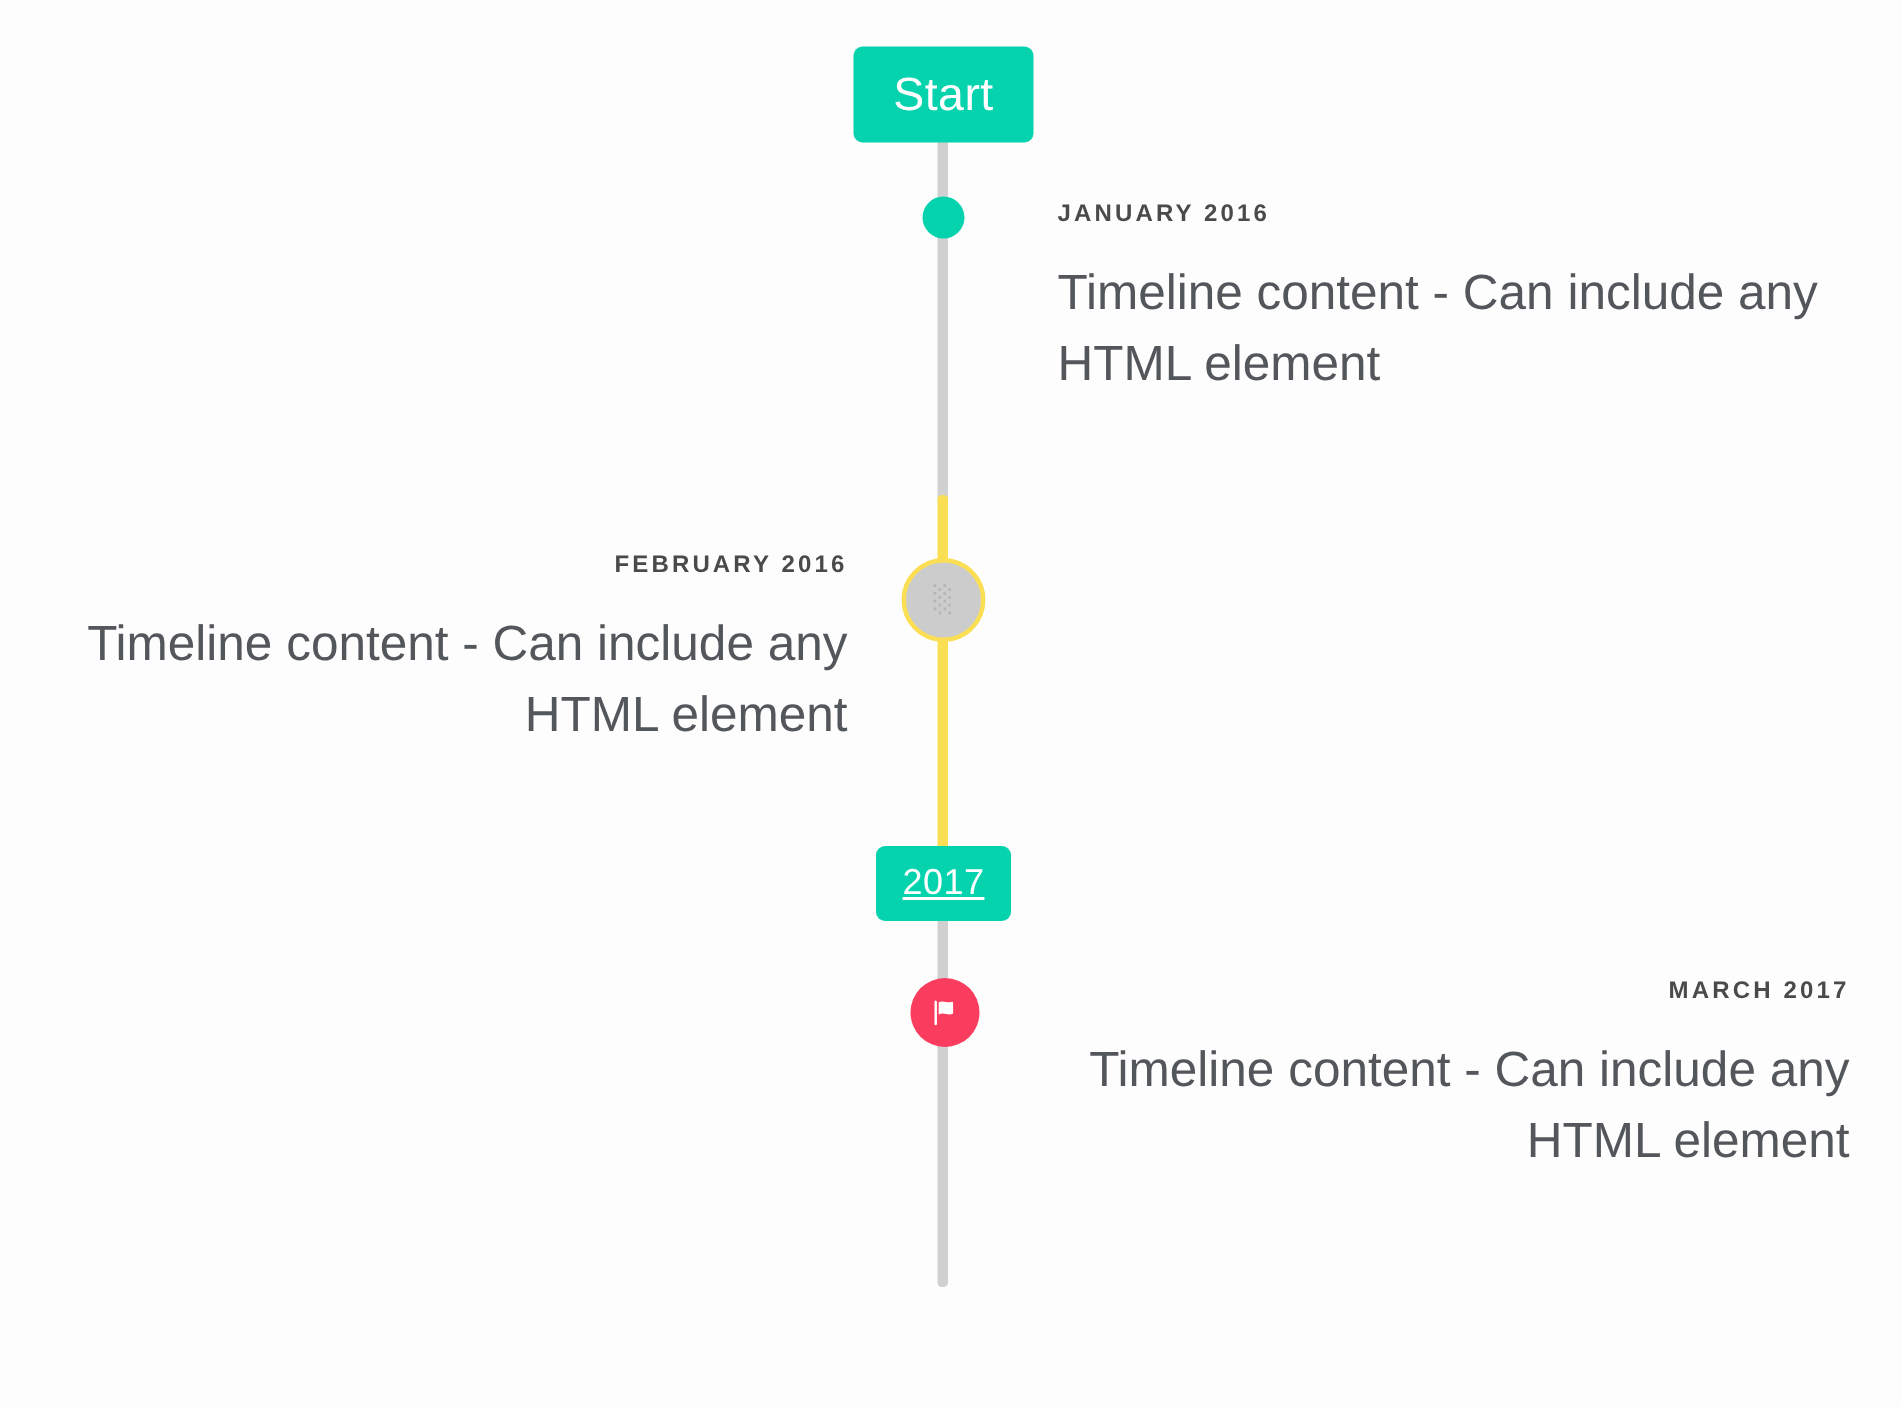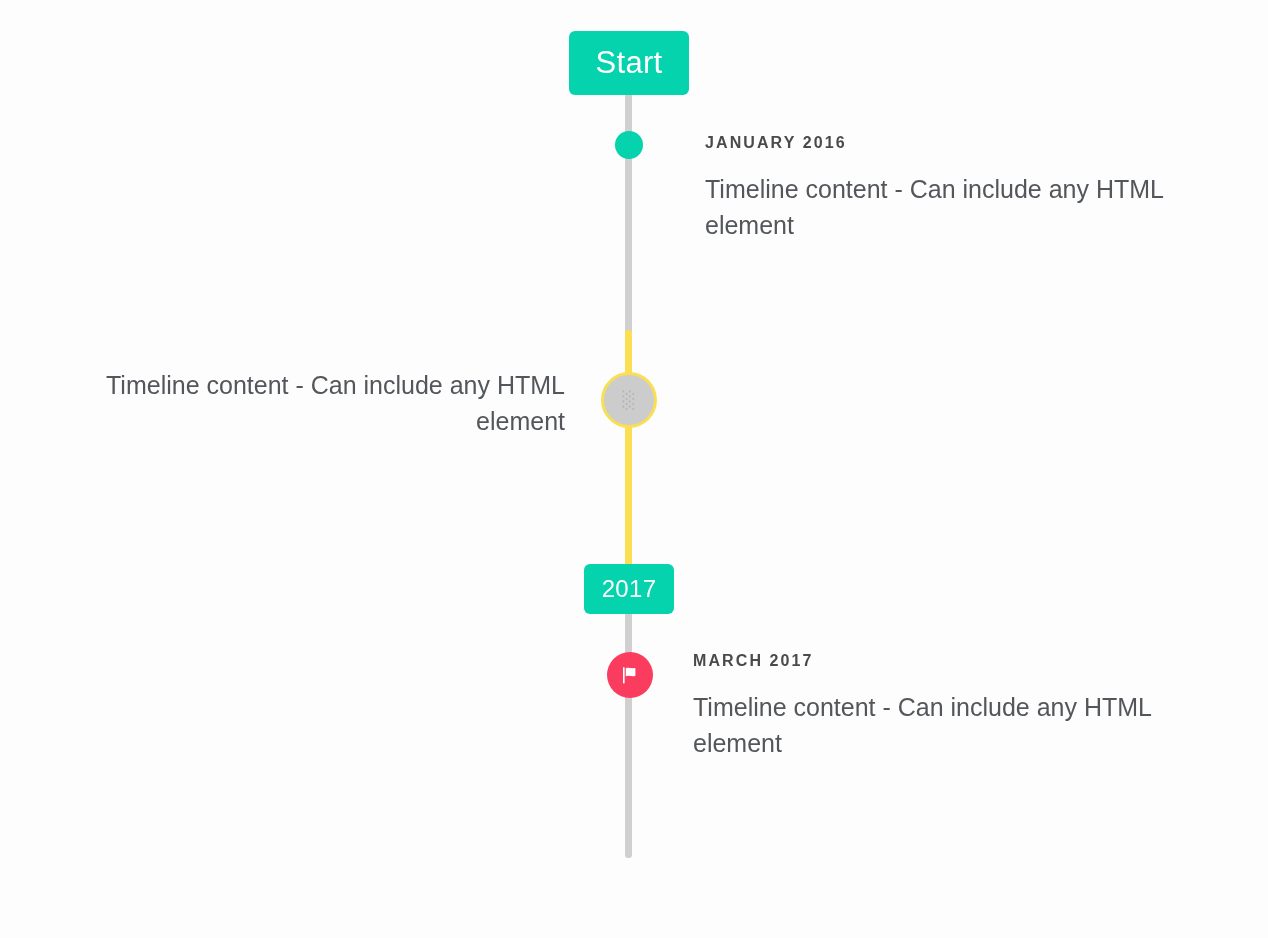--- a/index.html
+++ b/index.html
@@ -38,21 +38,21 @@
     color: #ffffff;
     border-radius: 6px;
     display: flex;
     align-items: center;
     justify-content: center;
     font-weight: 400;
     letter-spacing: 0.3px;
     user-select: none;
   }
   .cap-start { top: 31px;  height: 64px; font-size: 31px; }
-  .cap-mid   { top: 564px; height: 50px; font-size: 24px; left: 584px; width: 90px; }
+  .cap-mid   { top: 564px; height: 50px; font-size: 24px; left: 584px; width: 90px; text-decoration: underline; }
   .cap-end   { top: 848px; height: 64px; font-size: 31px; left: 576px; width: 106px; }
 
   
   .marker {
     position: absolute;
     border-radius: 50%;
     display: flex;
     align-items: center;
     justify-content: center;
     z-index: 3;
@@ -90,29 +90,29 @@
   .entry-date {
     font-size: 16px;
     font-weight: bold;
     letter-spacing: 2.1px;
     color: #4a4a4a;
     text-transform: uppercase;
     margin-bottom: 20px;
     white-space: nowrap;
   }
   .entry-body {
-    font-size: 25px;
+    font-size: 33px;
     line-height: 1.42;
     color: #53565a;
     font-weight: 300;
   }
 
   .entry-jan   { top: 134px; margin-left: 12px; }
   .entry-feb   { top: 368px; }
-  .entry-mar   { top: 652px; }
+  .entry-mar   { top: 652px; text-align: right; }
 </style>
 </head>
 <body>
 
 <div class="timeline">
 
   <div class="rail rail-grey-top"></div>
   <div class="rail rail-yellow"></div>
   <div class="rail rail-grey-bottom"></div>
 
@@ -121,20 +121,21 @@
   <div class="marker marker-dot"></div>
   <div class="entry entry-right entry-jan">
     <div class="entry-date">January 2016</div>
     <div class="entry-body">Timeline content - Can include any HTML element</div>
   </div>
 
   <div class="marker marker-placeholder">
     <span class="glyph">░</span>
   </div>
   <div class="entry entry-left entry-feb">
+    <div class="entry-date">February 2016</div>
     <div class="entry-body">Timeline content - Can include any HTML element</div>
   </div>
 
   <div class="cap cap-mid">2017</div>
 
   <div class="marker marker-flag">
     <span>
       <svg width="22" height="22" viewBox="0 0 24 24" aria-hidden="true">
         <path d="M5 3.2 a1.15 1.15 0 0 1 1.15 1.15 V20.4 a0.9 0.9 0 0 1 -1.8 0 V4.35 A1.15 1.15 0 0 1 5 3.2 Z" fill="#ffffff"></path>
         <path d="M7.4 4.6 c3.4 -1.7 6.1 0.9 9.4 -0.3 c0.6 -0.2 1.1 0.2 1.1 0.8 v7.1 c0 0.4 -0.2 0.7 -0.6 0.85 c-3.3 1.2 -6.2 -1.4 -9.9 0.35 Z" fill="#ffffff"></path>

